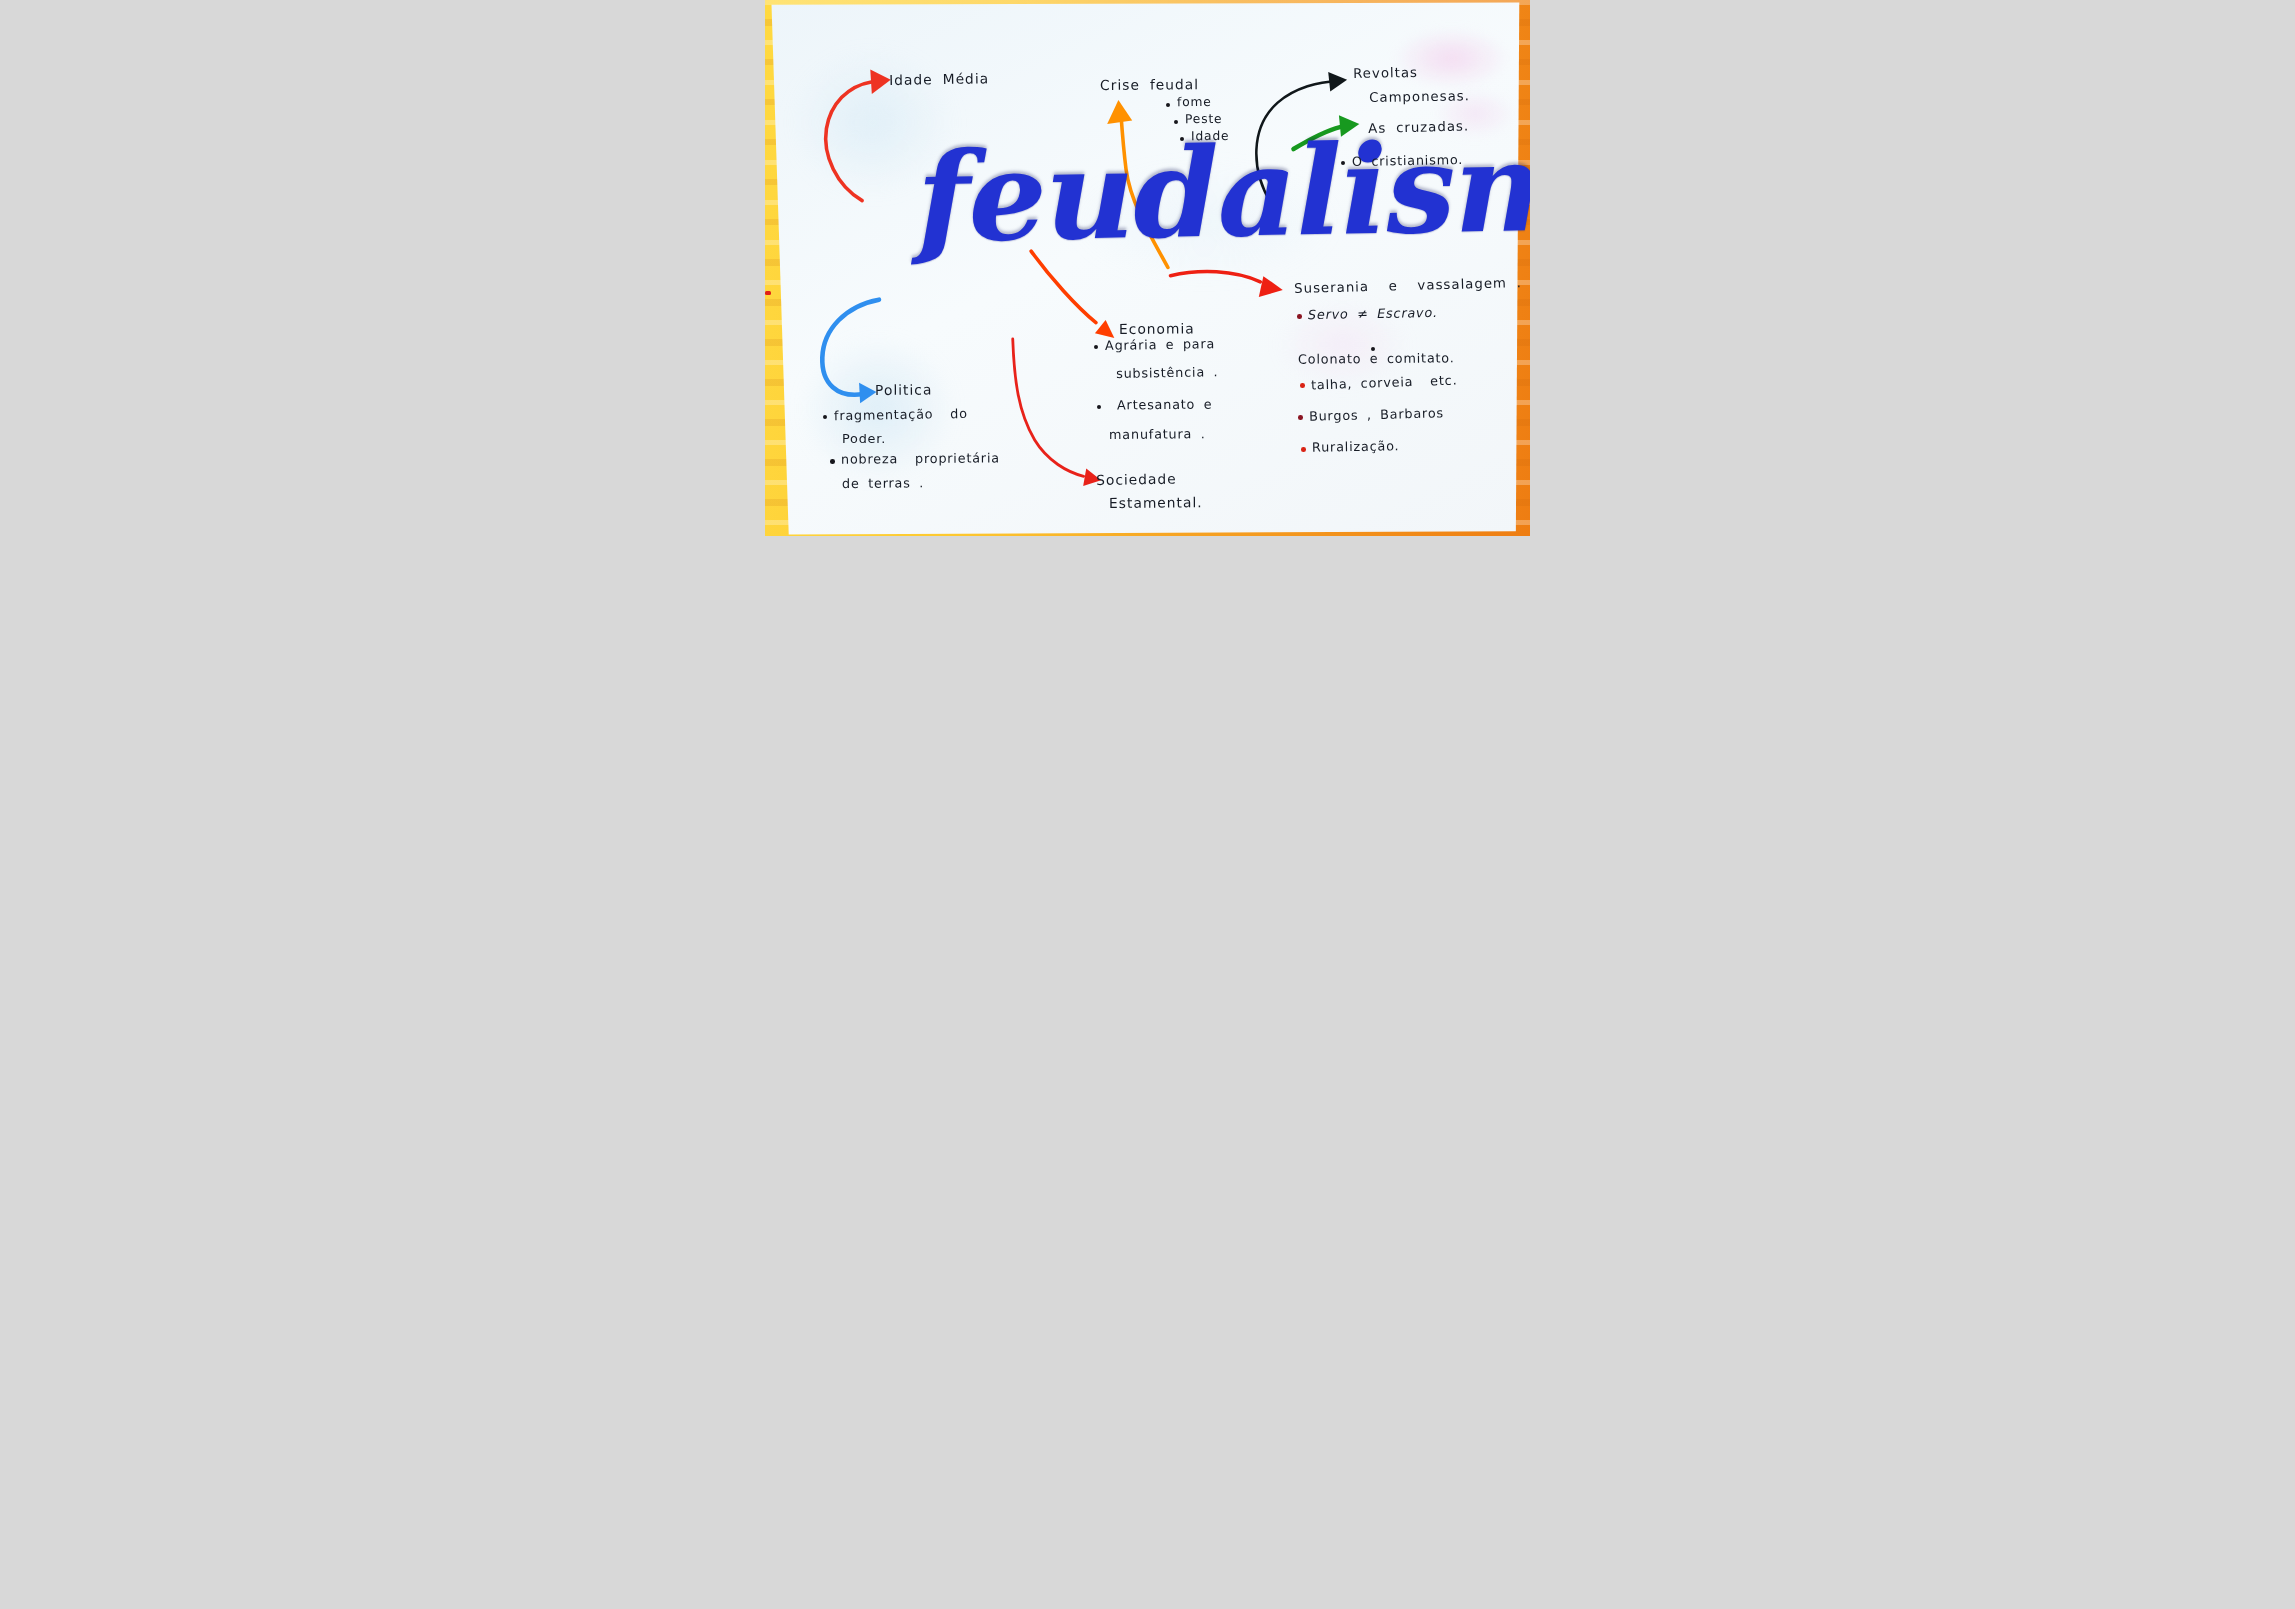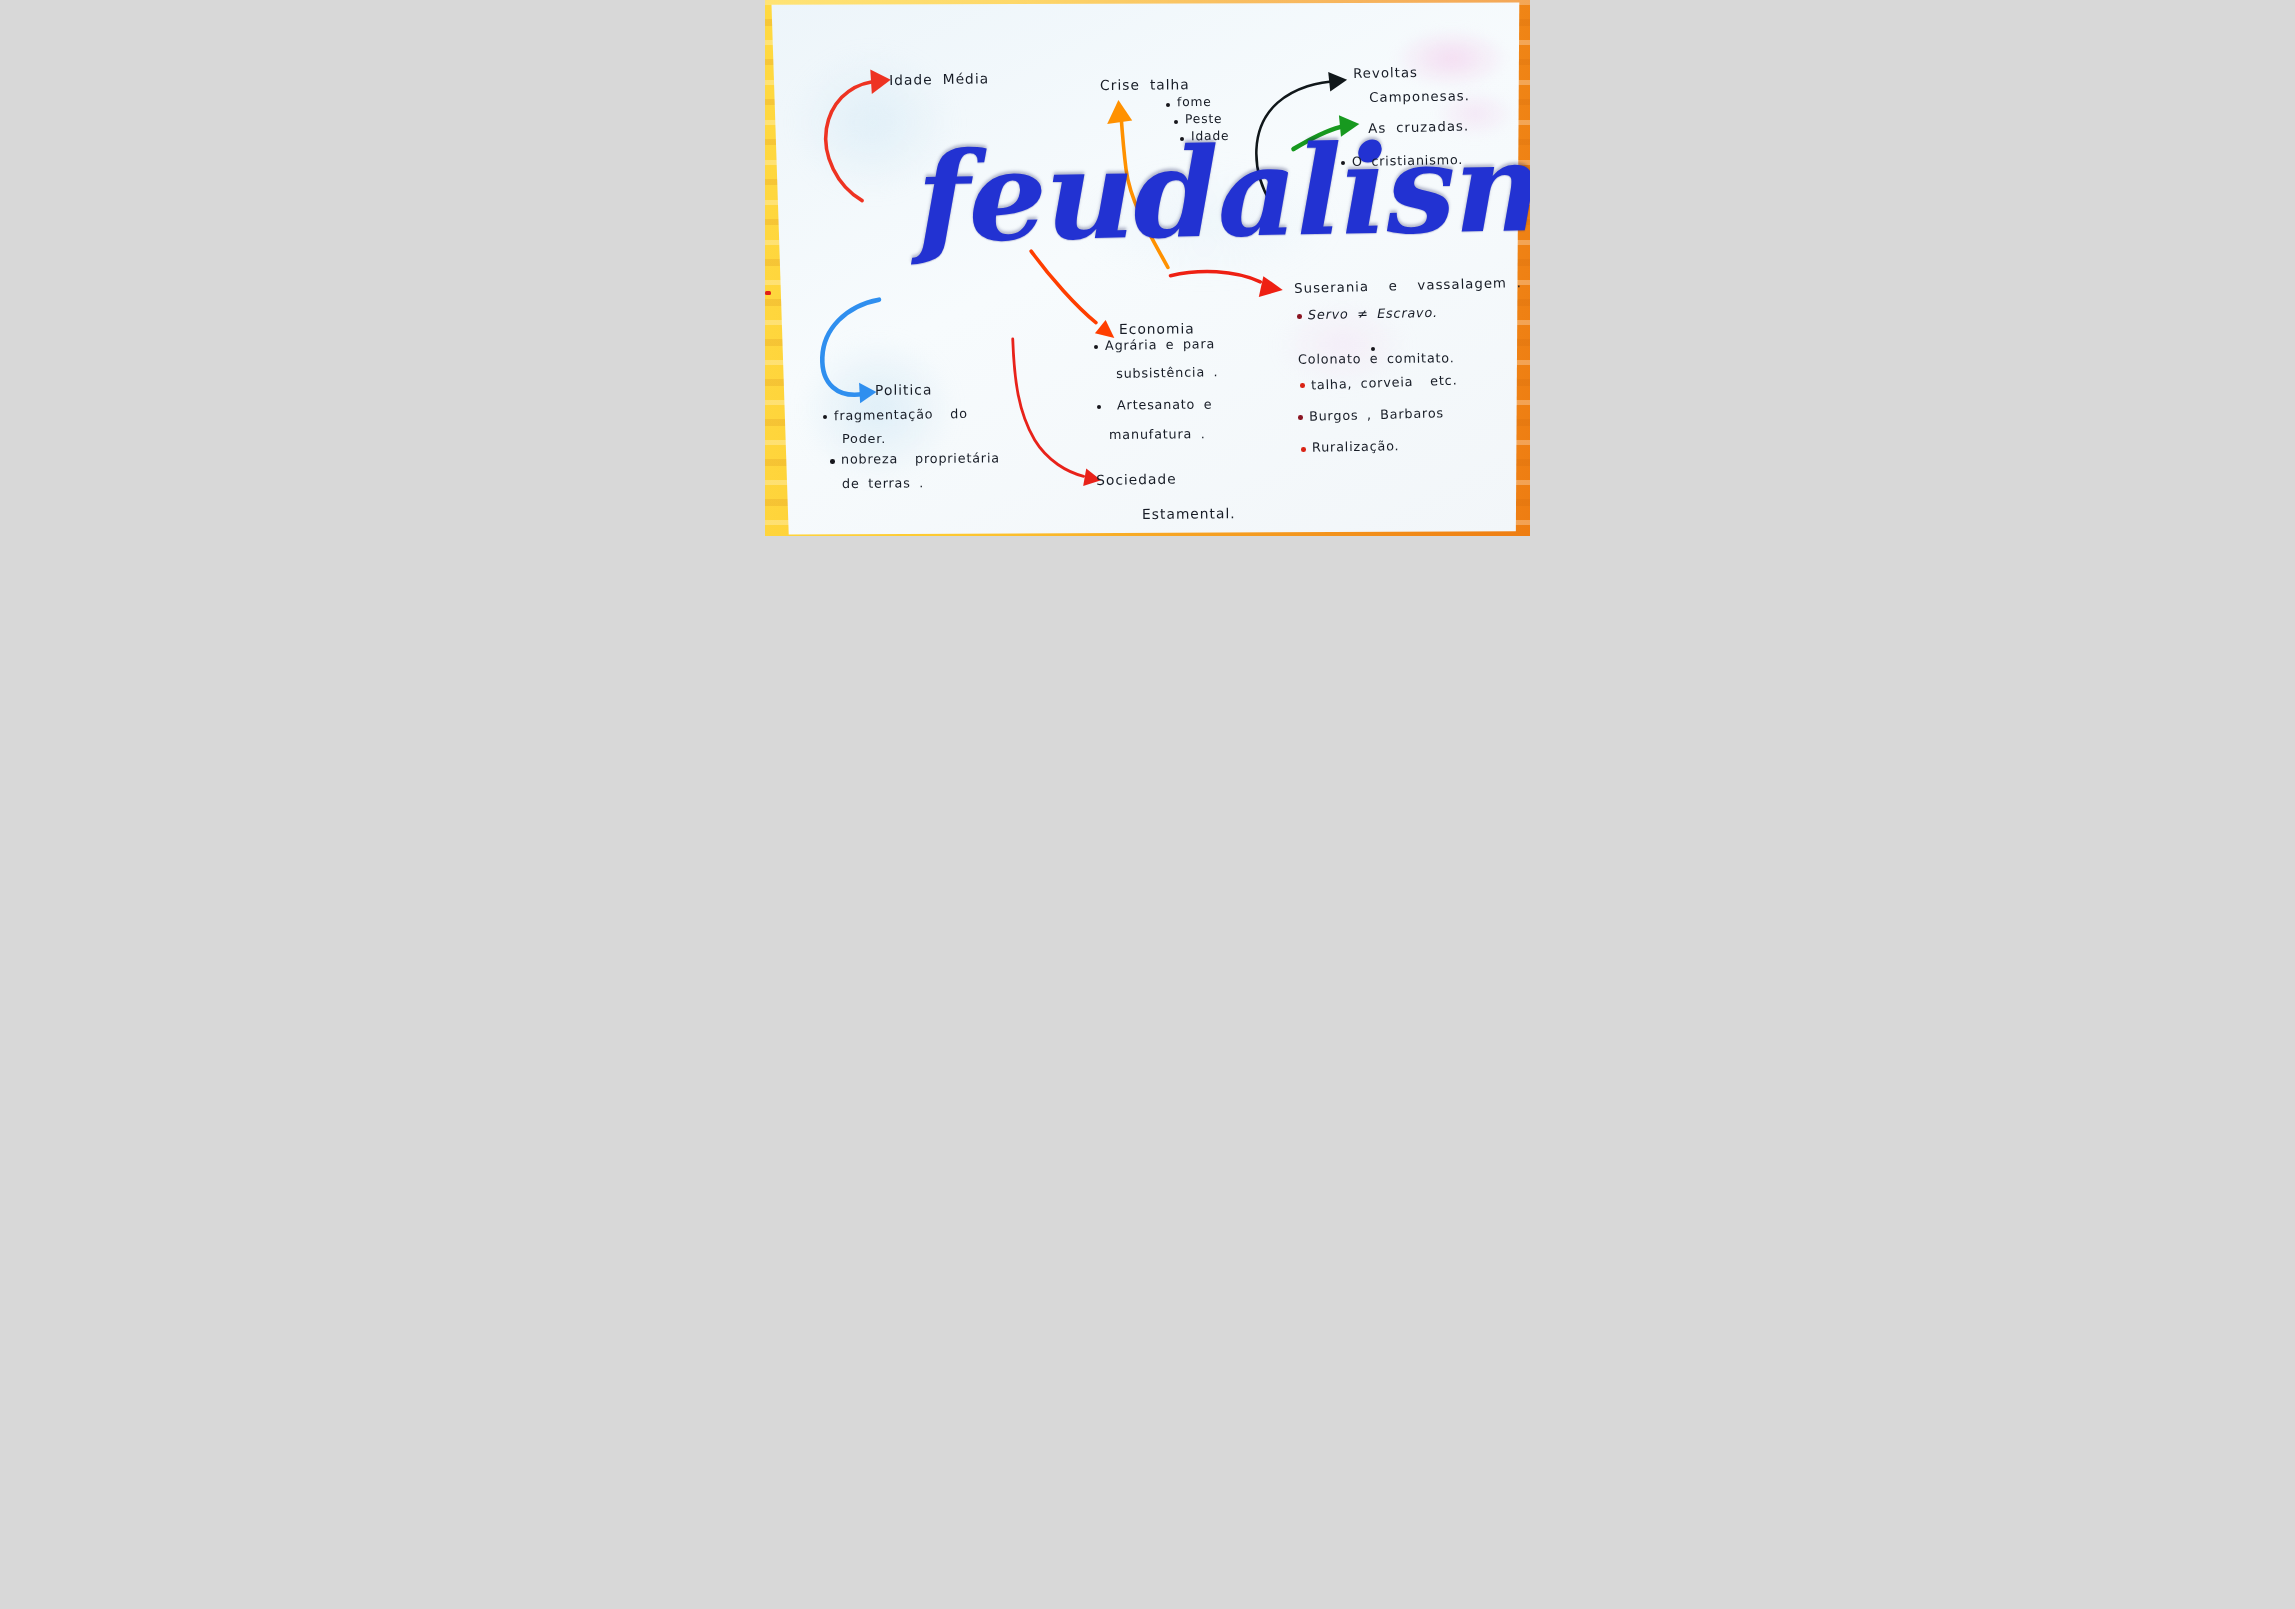--- a/index.html
+++ b/index.html
@@ -82,21 +82,21 @@
     <g>
       <path d="M 223 587 C 158 599, 114 645, 112 700 C 110 752, 142 780, 192 772" stroke-width="9" stroke-linecap="round" stroke="#2f8fef"></path>
       <polygon points="218,768 184,750 186,790" fill="#2f8fef"></polygon>
     </g>
   </svg>
 
   <div class="title rm1">feudalismo.</div>
 
   <div class="node h rm1" style="left:124px;top:72px;">Idade Média</div>
 
-  <div class="node h rm05" style="left:335px;top:77px;">Crise talha</div>
+  <div class="node h rm05" style="left:335px;top:77px;">Crise feudal</div>
   <div class="node item" style="left:401px;top:95px;">
     <span class="dot dot-s dot-ink"></span>
     <span class="b rm05">fome</span>
   </div>
   <div class="node item" style="left:409px;top:112px;">
     <span class="dot dot-s dot-ink"></span>
     <span class="b rm05">Peste</span>
   </div>
   <div class="node item" style="left:415px;top:129px;">
     <span class="dot dot-s dot-ink"></span>
@@ -153,15 +153,15 @@
     <span class="b2 rm1">fragmentação  do</span>
   </div>
   <div class="node b2 r0" style="left:77px;top:431px;">Poder.</div>
   <div class="node item" style="left:65px;top:451px;">
     <span class="dot dot-ink"></span>
     <span class="b2 rm05">nobreza  proprietária</span>
   </div>
   <div class="node b2 rm05" style="left:77px;top:476px;">de terras .</div>
 
   <div class="node h rm1" style="left:331px;top:472px;">Sociedade</div>
-  <div class="node h rm05" style="left:344px;top:506px;margin-left:33px;">Estamental.</div>
+  <div class="node h rm05" style="left:344px;top:495px;">Estamental.</div>
 </div>
 
 
 </body></html>

